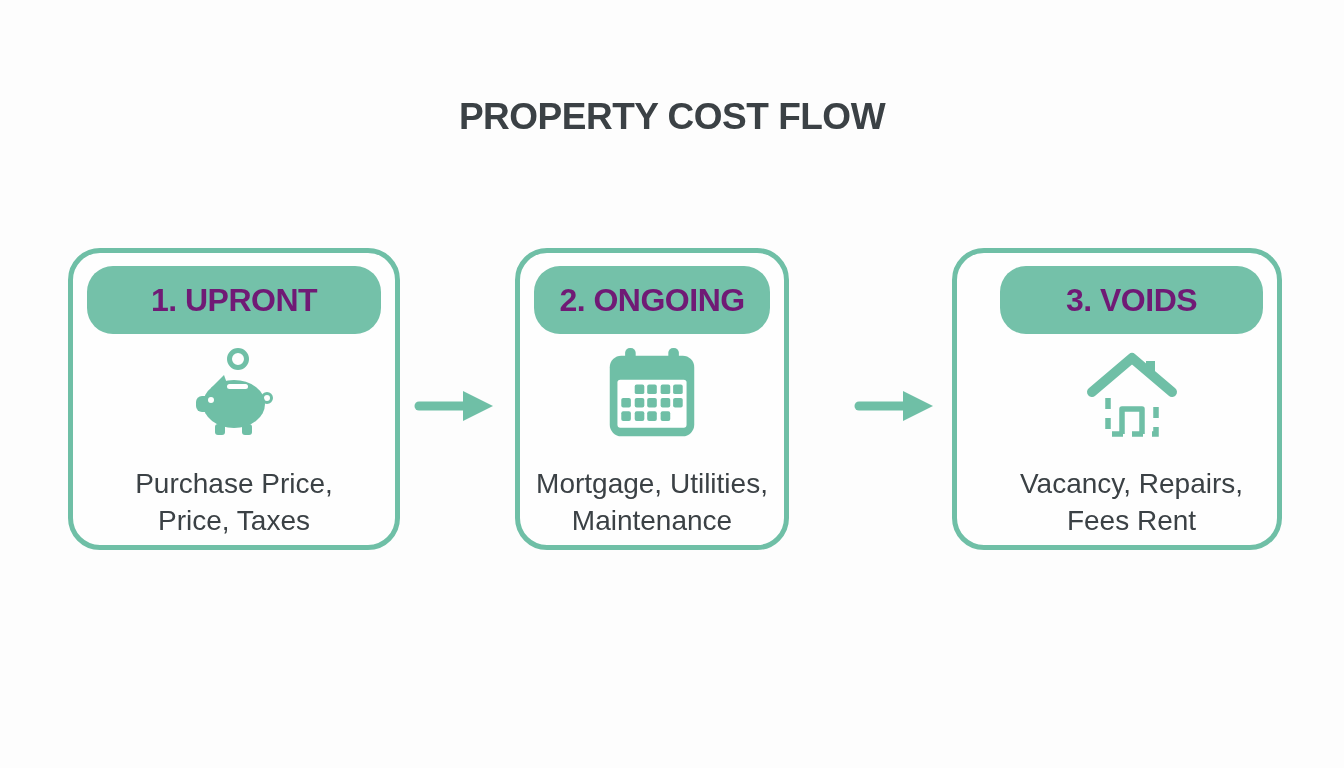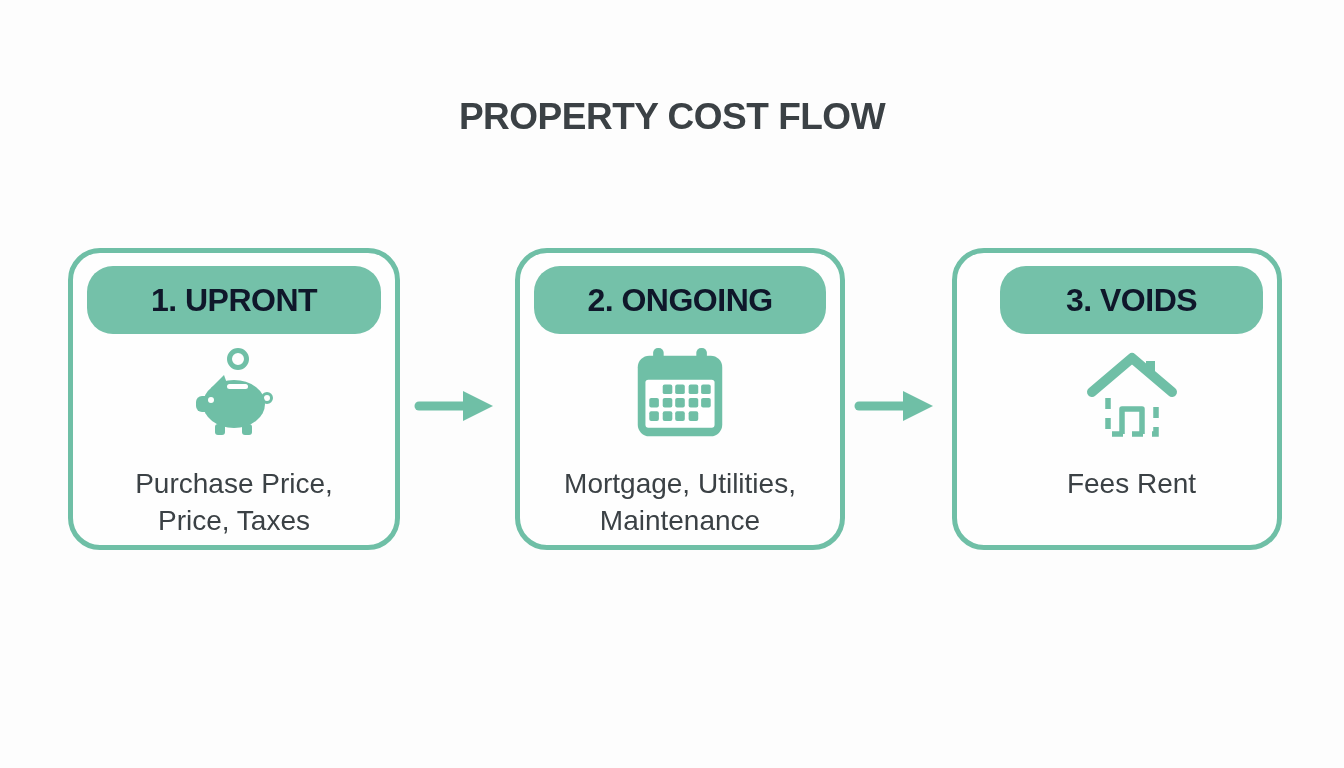--- a/index.html
+++ b/index.html
@@ -34,36 +34,36 @@
     top:248px;
     height:302px;
     background:var(--card-bg);
     border:5px solid var(--accent-teal);
     border-radius:32px;
     display:flex;
     flex-direction:column;
     align-items:center;
   }
   .card-1{left:68px;width:332px;}
-  .card-2{left:515px;width:330px;}
+  .card-2{left:515px;width:274px;}
   .card-3{left:952px;width:330px;padding-left:29px;}
 
   .card-header{
     margin-top:13px;
     width:calc(100% - 28px);
     height:68px;
     background:var(--header-fill);
     border-radius:26px;
     display:flex;
     align-items:center;
     justify-content:center;
     font-size:32px;
     font-weight:700;
     letter-spacing:-0.5px;
-    color:#0f172a;
+    color:#701a75;
   }
 
   .card-icon{
     height:108px;
     margin-top:8px;
     display:flex;
     align-items:center;
     justify-content:center;
     color:var(--accent-teal);
   }
@@ -164,17 +164,18 @@
     <div class="card-header">3. VOIDS</div>
     <div class="card-icon">
       <svg width="104" height="100" viewBox="0 0 100 100" aria-hidden="true">
         <rect x="64" y="15" width="9" height="13" fill="currentColor"></rect>
         <path d="M10 46 L50 12 L90 46" fill="none" stroke="currentColor" stroke-width="10" stroke-linecap="round" stroke-linejoin="round"></path>
         <path d="M26 52 L26 88 L74 88 L74 52" fill="none" stroke="currentColor" stroke-width="5.5" stroke-dasharray="11 9"></path>
         <path d="M40 88 L40 63 L60 63 L60 88" fill="none" stroke="currentColor" stroke-width="5.5" stroke-linejoin="round"></path>
       </svg>
     </div>
     <div class="card-desc">
+      <span>Vacancy, Repairs,</span>
       <span>Fees Rent</span>
     </div>
   </div>
 
 </div>
 
 </body></html>

